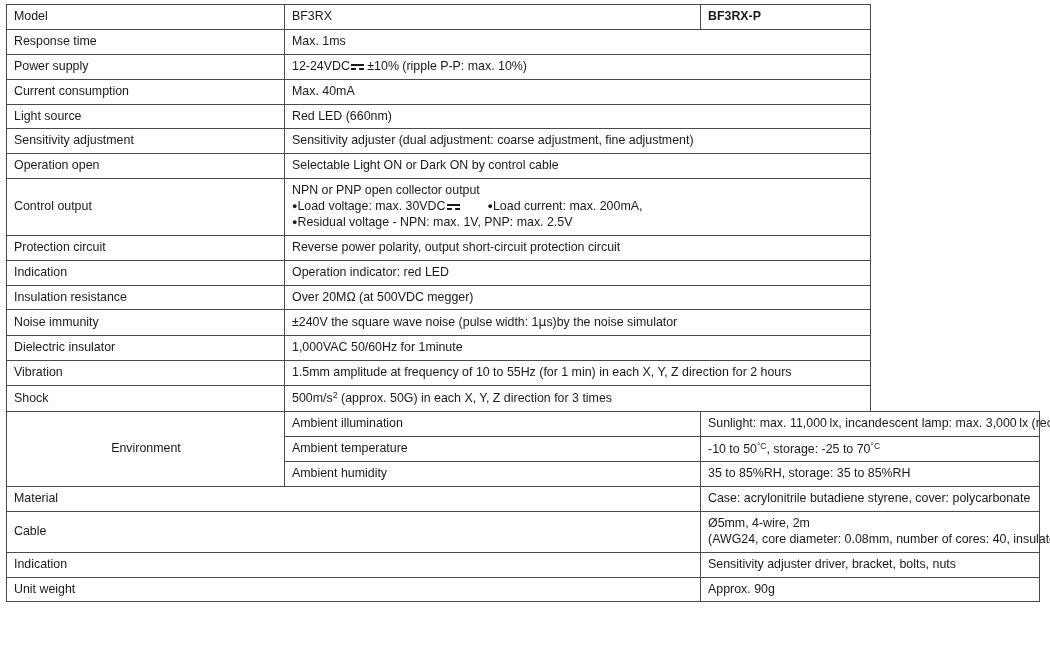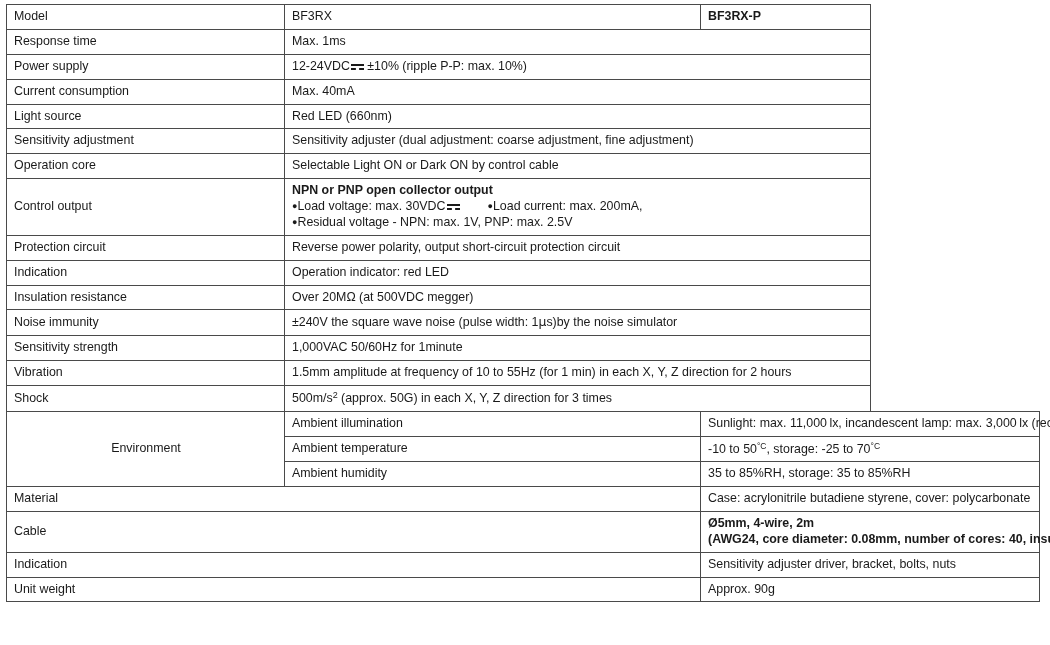--- a/index.html
+++ b/index.html
@@ -53,21 +53,20 @@
     width: auto;
     font-weight: bold;
   }
   td.tall-cell {
     padding-top: 5px;
     padding-bottom: 5px;
   }
   .line {
     display: block;
     white-space: nowrap;
-    font-weight: bold;
   }
   .bullet-row {
     display: block;
     white-space: nowrap;
   }
   .bullet {
     font-size: 9px;
     vertical-align: 1.5px;
     margin-right: 0px;
     letter-spacing: 0;
@@ -142,21 +141,21 @@
         <td class="label-cell">Light source</td>
         <td class="value-cell" colspan="2">Red LED (660nm)</td>
       </tr>
 
       <tr>
         <td class="label-cell">Sensitivity adjustment</td>
         <td class="value-cell" colspan="2">Sensitivity adjuster (dual adjustment: coarse adjustment, fine adjustment)</td>
       </tr>
 
       <tr>
-        <td class="label-cell">Operation core</td>
+        <td class="label-cell">Operation open</td>
         <td class="value-cell" colspan="2">Selectable Light ON or Dark ON by control cable</td>
       </tr>
 
       <tr>
         <td class="label-cell">Control output</td>
         <td class="value-cell tall-cell" colspan="2">
           <span class="line">NPN or PNP open collector output</span>
           <span class="bullet-row"><span class="bullet">●</span><span>Load voltage: max. 30VDC</span><span class="dc-sym"></span><span class="gap"></span><span class="bullet">●</span><span>Load current: max. 200mA,</span></span>
           <span class="bullet-row"><span class="bullet">●</span><span>Residual voltage - NPN: max. 1V, PNP: max. 2.5V</span></span>
         </td>
@@ -176,21 +175,21 @@
         <td class="label-cell">Insulation resistance</td>
         <td class="value-cell" colspan="2">Over 20MΩ (at 500VDC megger)</td>
       </tr>
 
       <tr>
         <td class="label-cell">Noise immunity</td>
         <td class="value-cell" colspan="2"><span>±240V the square wave noise (pulse width: 1</span><span class="mu">μ</span><span>s)by the noise simulator</span></td>
       </tr>
 
       <tr>
-        <td class="label-cell">Sensitivity strength</td>
+        <td class="label-cell">Dielectric insulator</td>
         <td class="value-cell" colspan="2">1,000VAC 50/60Hz for 1minute</td>
       </tr>
 
       <tr>
         <td class="label-cell">Vibration</td>
         <td class="value-cell" colspan="2">1.5mm amplitude at frequency of 10 to 55Hz (for 1 min) in each X, Y, Z direction for 2 hours</td>
       </tr>
 
       <tr>
         <td class="label-cell">Shock</td>

